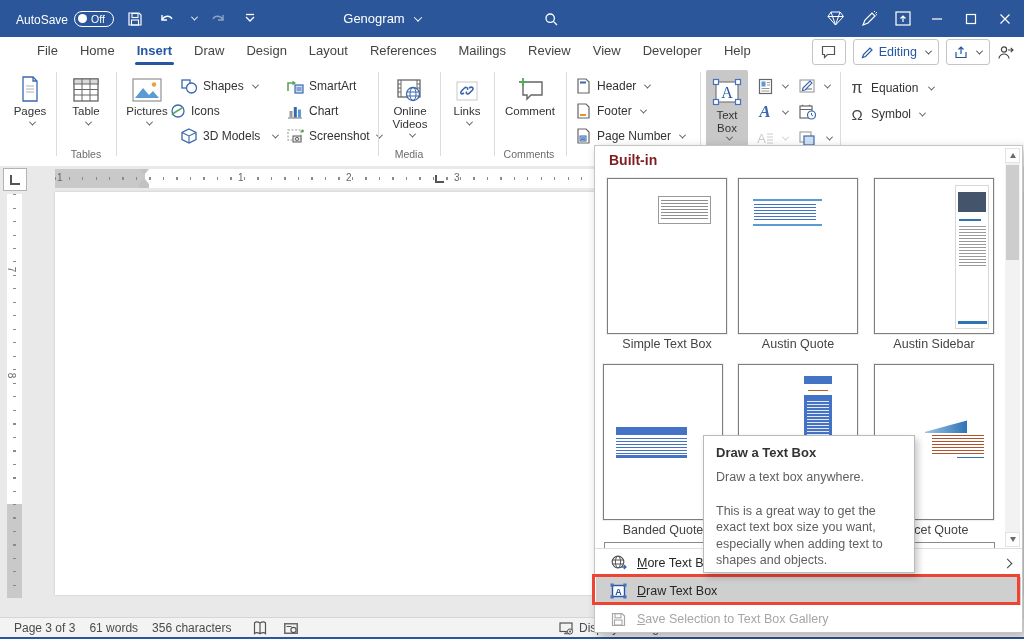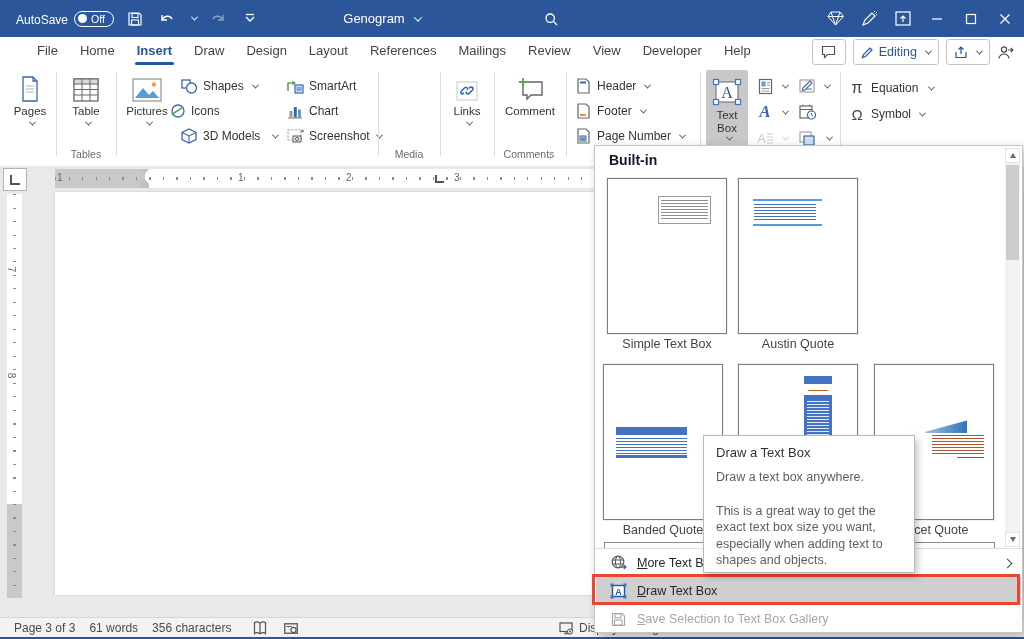--- a/index.html
+++ b/index.html
@@ -63,21 +63,21 @@
         box-shadow:0 0 2px rgba(0,0,0,.18);}
   .tri{width:0;height:0;}
   
   .statusbar{position:absolute;left:0;top:617px;width:1024px;height:20px;background:#f3f3f3;
              border-top:1px solid #d6d6d6;display:flex;align-items:center;font-size:12px;color:#4a4a4a;}
   .sb-item{margin-left:14px;display:flex;align-items:center;gap:5px;}
   .bottomedge{position:absolute;left:0;top:637px;width:1024px;height:2px;background:#2b579a;}
   
   .menu{position:absolute;left:594px;top:145px;width:429px;height:488px;background:#fff;
         border:1px solid #c5c5c5;box-shadow:4px 4px 10px rgba(0,0,0,.28);z-index:10;box-sizing:border-box;}
-  .builtin{position:absolute;left:14px;top:6px;font-size:14px;font-weight:bold;color:#0f172a;}
+  .builtin{position:absolute;left:14px;top:6px;font-size:14px;font-weight:bold;color:#7f1d1d;}
   .gitem{position:absolute;width:124px;text-align:center;}
   .thumb{position:relative;width:118px;height:154px;margin:0 auto;background:#fff;
          border:1px solid #7d7d7d;box-shadow:0 0 0 1px #eee;}
   .glabel{font-size:12.5px;color:#444;margin-top:3px;white-space:nowrap;}
   .sliver{position:absolute;width:118px;height:5px;border:1px solid #8a8a8a;border-bottom:none;background:#fff;}
   .msep{position:absolute;left:0;width:427px;height:1px;background:#dedede;}
   .mi{position:absolute;left:1px;width:425px;height:28px;display:flex;align-items:center;gap:10px;
       padding-left:13px;box-sizing:border-box;font-size:12.5px;color:#262626;}
   .mi.hover{background:#cfcfcf;}
   .mi.off{color:#a6a6a6;}
@@ -92,21 +92,21 @@
   .sthumb{position:absolute;left:1px;top:17px;width:13px;height:95px;background:#cdcdcd;}
   .tri-up{border-left:3.5px solid transparent;border-right:3.5px solid transparent;border-bottom:5px solid #6a6a6a;}
   .tri-dn{border-left:3.5px solid transparent;border-right:3.5px solid transparent;border-top:5px solid #6a6a6a;}
   
   .red-annot{position:absolute;left:592px;top:574px;width:428px;height:31px;border:3px solid #ee4434;
              box-sizing:border-box;z-index:12;}
   
   .tooltip{position:absolute;left:703px;top:435px;width:212px;height:138px;background:#fff;
            border:1px solid #b9b9b9;box-shadow:3px 4px 7px rgba(0,0,0,.22);z-index:15;
            padding:9px 12px;box-sizing:border-box;}
-  .tt-title{font-size:13px;font-weight:normal;color:#333;margin-bottom:9px;}
+  .tt-title{font-size:13px;font-weight:bold;color:#333;margin-bottom:9px;}
   .tt-body{font-size:12.5px;color:#5f5f5f;line-height:1.32;}
   .tt-body p{margin:0 0 17px 0;}
   svg{display:block;}
 </style>
 </head>
 <body>
 
 <div class="titlebar">
   <div class="tb-left">
     <div class="autosave">
@@ -335,20 +335,34 @@
           <rect x="6" y="7" width="8" height="6" fill="#e8e8e8" stroke="#666" stroke-width="1.1"></rect>
           <circle cx="10" cy="10" r="1.6" fill="none" stroke="#666" stroke-width="1"></circle>
           <path d="M14 2 h3 M15.5 .5 v3" stroke="#58a65c" stroke-width="1.3"></path>
         </svg>
     </span>
     <span>Screenshot</span>
     <span class="chv sm" style="color:#555;margin-left:2px;"></span>
   </div>
   <div class="vdiv" style="left:378px;"></div>
 
+  <div class="bigbtn" style="left:384px;width:52px;">
+    <span class="bicon">
+      <svg width="26" height="24" viewBox="0 0 26 24">
+          <rect x="1" y="2" width="22" height="17" fill="#fff" stroke="#666" stroke-width="1.3"></rect>
+          <path d="M4 2 v17 M20 2 v17" stroke="#666" stroke-width="1"></path>
+          <path d="M1 6 h3 M1 10 h3 M1 14 h3 M20 6 h3 M20 10 h3 M20 14 h3" stroke="#666" stroke-width="1"></path>
+          <circle cx="16" cy="16" r="6.5" fill="#fff" stroke="#3a67ad" stroke-width="1.3"></circle>
+          <ellipse cx="16" cy="16" rx="3" ry="6.5" fill="none" stroke="#3a67ad" stroke-width="1"></ellipse>
+          <path d="M9.8 14 h12.4 M9.8 18 h12.4" stroke="#3a67ad" stroke-width="1"></path>
+        </svg>
+    </span>
+    <span class="blabel">Online Videos</span>
+    <span class="chv sm" style="color:#555;margin-top:2px;"></span>
+  </div>
   <div class="vdiv" style="left:440px;"></div>
 
   <div class="bigbtn" style="left:446px;width:42px;">
     <span class="bicon">
       <svg width="24" height="22" viewBox="0 0 24 22">
           <rect x="2" y="2" width="20" height="18" fill="#fff" stroke="#c9c9c9" stroke-width="1"></rect>
           <path d="M9 13 C6 15, 5 13, 6.5 11 L9.5 8 C11 6.5, 13.5 8, 12.5 10" fill="none" stroke="#3a67ad" stroke-width="1.6"></path>
           <path d="M14 8 C17 6, 19 8, 17.5 10 L14.5 13 C13 15, 10.5 13.5, 11.5 11.5" fill="none" stroke="#3a67ad" stroke-width="1.6"></path>
         </svg>
     </span>
@@ -560,20 +574,31 @@
     <div class="glabel">Simple Text Box</div>
   </div>
   <div class="gitem" style="left:141px;top:32px;">
     <div class="thumb">
       <div class="abs" style="left:12%;top:13%;width:58%;height:15%;border-top:2px solid #5b9bd5;border-bottom:2px solid #5b9bd5;">
         <div class="abs" style="left:1px;right:6px;top:3px;bottom:3px;background:repeating-linear-gradient(180deg,#4472c4 0 1px,transparent 1px 3px);"></div>
       </div>
     </div>
     <div class="glabel">Austin Quote</div>
   </div>
+  <div class="gitem" style="left:277px;top:32px;">
+    <div class="thumb">
+      <div class="abs" style="left:68%;top:4%;width:27%;height:92%;border:1px solid #d8d8d8;">
+        <div class="abs" style="left:6%;top:4%;width:88%;height:14%;background:#44546a;"></div>
+        <div class="abs" style="left:8%;top:23%;width:70%;height:2px;background:#2e74b5;"></div>
+        <div class="abs" style="left:8%;top:28%;width:84%;height:30%;background:repeating-linear-gradient(180deg,#9a9a9a 0 1px,transparent 1px 3px);"></div>
+        <div class="abs" style="left:4%;bottom:3%;width:92%;height:3px;background:#2e74b5;"></div>
+      </div>
+    </div>
+    <div class="glabel">Austin Sidebar</div>
+  </div>
 
   <div class="gitem" style="left:6px;top:218px;">
     <div class="thumb">
       <div class="abs" style="left:10%;top:40%;width:60%;">
         <div style="height:8px;background:#4472c4;"></div>
         <div style="height:17px;margin-top:3px;background:repeating-linear-gradient(180deg,#4472c4 0 1px,transparent 1px 3px);"></div>
         <div style="height:3px;width:100%;background:#4472c4;"></div>
       </div>
     </div>
     <div class="glabel">Banded Quote</div>

